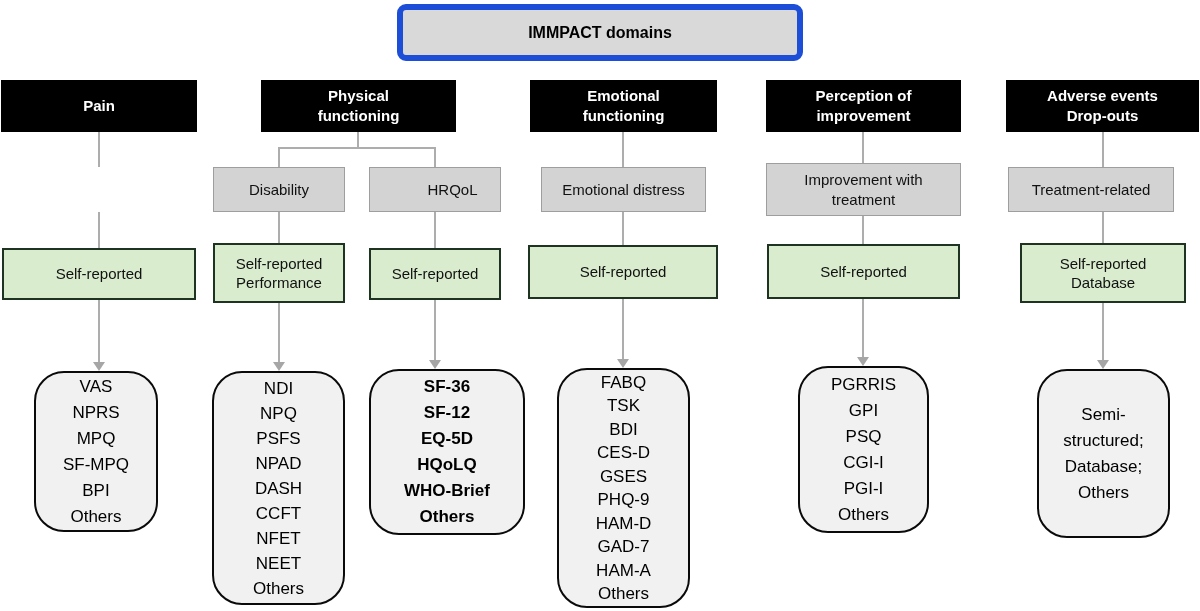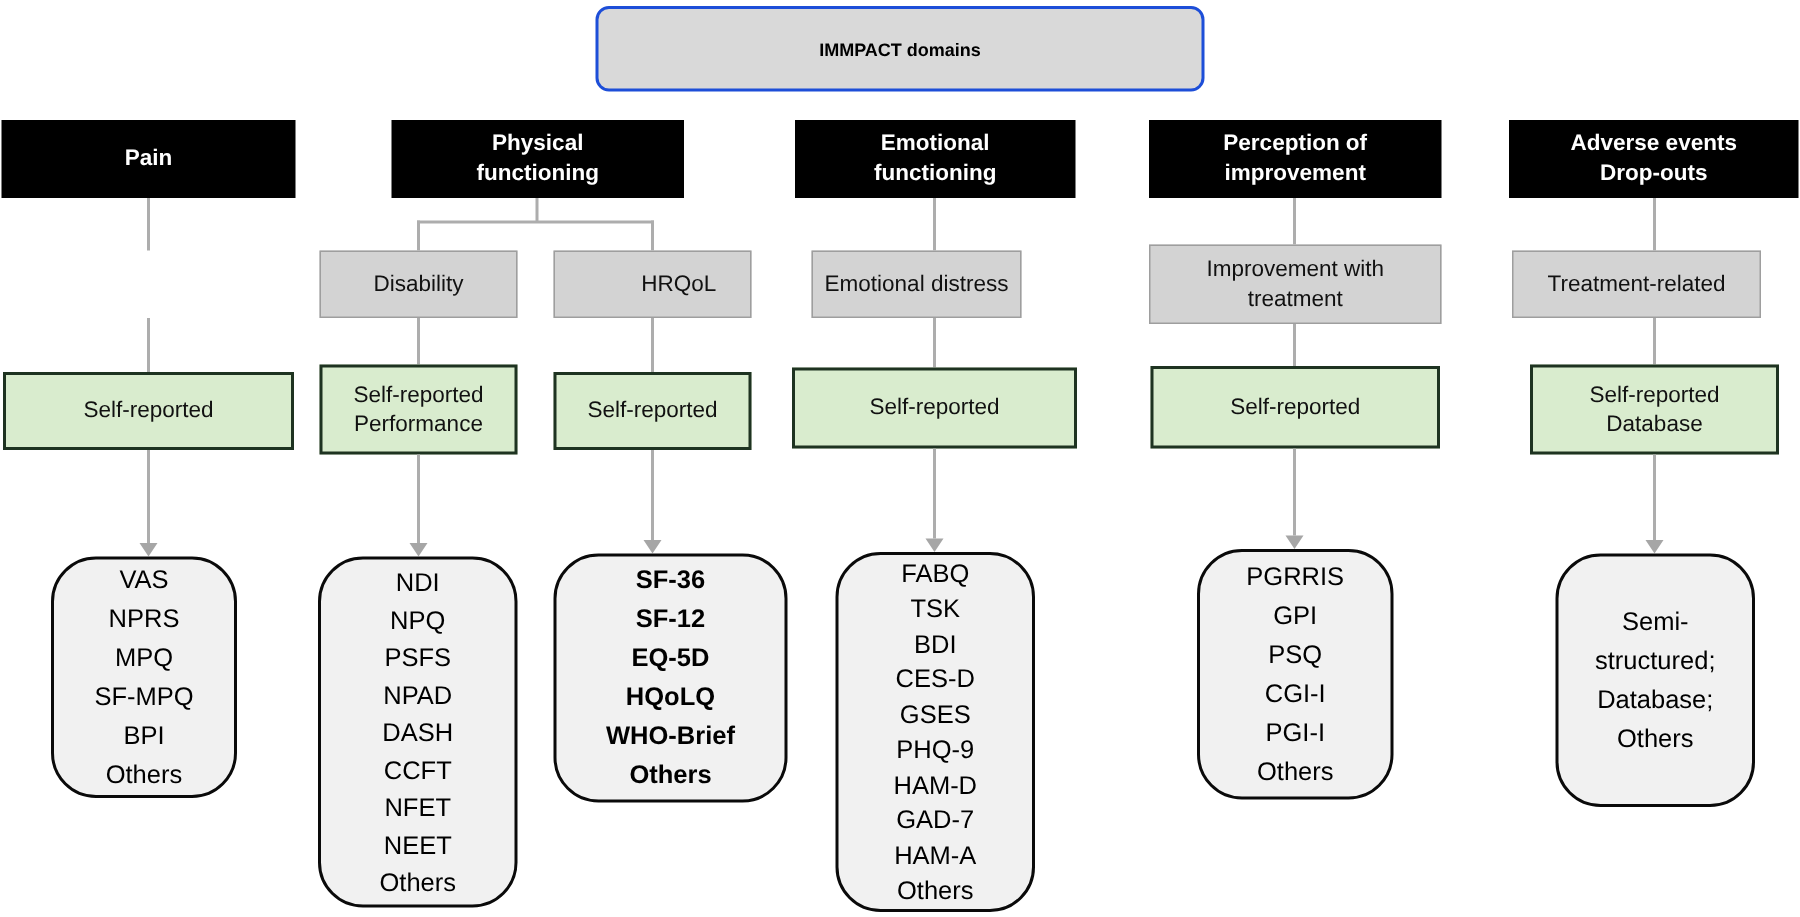--- a/index.html
+++ b/index.html
@@ -6,33 +6,33 @@
   .diagram{
     position:relative;width:1200px;height:611px;background:#ffffff;
     font-family:"Liberation Sans",sans-serif;color:#111;overflow:hidden;
   }
   .box{
     position:absolute;display:flex;align-items:center;justify-content:center;
     text-align:center;box-sizing:border-box;white-space:pre-line;
   }
   .title{
     left:397px;top:4px;width:406px;height:57px;background:#d9d9d9;
-    border:2px solid #1d4ed8;border-radius:9px;font-size:12px;font-weight:bold;color:#000;
+    border:6px solid #1d4ed8;border-radius:9px;font-size:16px;font-weight:bold;color:#000;
   }
   .hdr{background:#000;color:#fff;font-weight:bold;font-size:15px;line-height:1.35;height:52px;top:80px;}
   .hdr-pain{left:1px;width:196px;}
   .hdr-phys{left:261px;width:195px;}
   .hdr-emot{left:530px;width:187px;}
   .hdr-perc{left:766px;width:195px;}
   .hdr-adv{left:1006px;width:193px;}
   .lvl{background:#d3d3d3;border:1px solid #9e9e9e;font-size:15px;line-height:1.3;top:167px;height:45px;}
   .lvl-pain{left:1px;width:195px;}
   .lvl-dis{left:213px;width:132px;}
   .lvl-hrq{left:369px;width:132px;padding-left:35px;}
-  .lvl-emo{left:541px;width:140px;}
+  .lvl-emo{left:541px;width:165px;}
   .lvl-imp{left:766px;width:195px;top:163px;height:53px;}
   .lvl-trt{left:1008px;width:166px;}
   .grn{background:#d9ecce;border:2px solid #1e3321;font-size:15px;line-height:1.3;}
   .grn-pain{left:2px;top:248px;width:194px;height:52px;}
   .grn-dis{left:213px;top:243px;width:132px;height:60px;}
   .grn-hrq{left:369px;top:248px;width:132px;height:52px;}
   .grn-emo{left:528px;top:245px;width:190px;height:54px;}
   .grn-perc{left:767px;top:244px;width:193px;height:55px;}
   .grn-adv{left:1020px;top:243px;width:166px;height:60px;}
   .tools{background:#f1f1f1;border:2px solid #0a0a0a;border-radius:30px;font-size:17px;line-height:26px;color:#000;}

